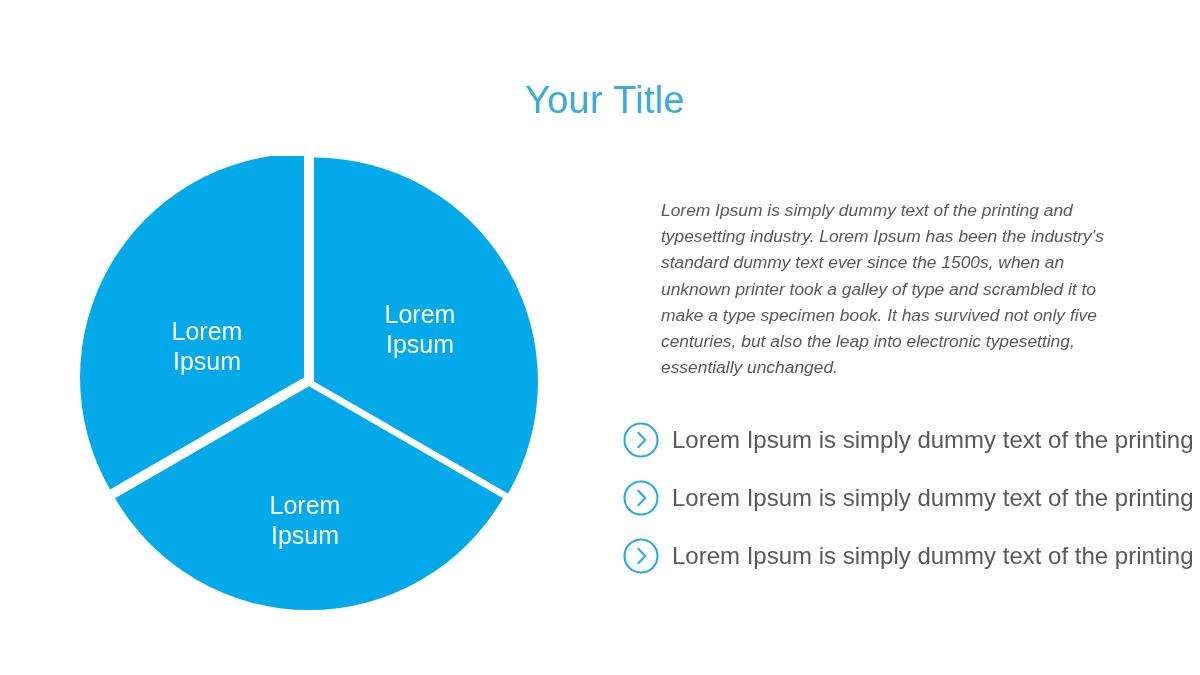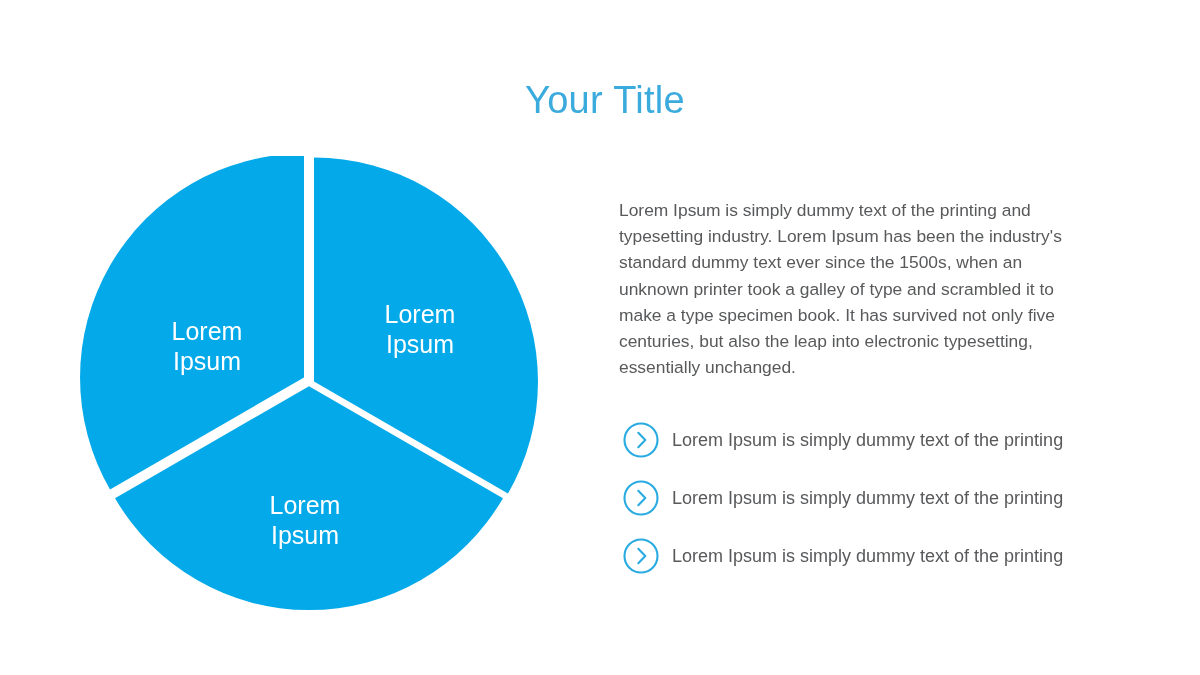--- a/index.html
+++ b/index.html
@@ -54,23 +54,24 @@
     fill: #ffffff;
     font-family: "Liberation Sans", sans-serif;
     font-size: 25px;
     font-weight: 400;
     text-anchor: middle;
   }
 
   
   #content-column {
     position: absolute;
-    left: 619px;
+    left: 661px;
     top: 186px;
     width: 478px;
+    font-style: italic;
   }
 
   #body-paragraph {
     font-size: 17.4px;
     line-height: 26.2px;
     color: #58595B;
     font-weight: 400;
     margin: 0;
     width: 470px;
   }
@@ -90,21 +91,21 @@
   .bullet-row:last-child { margin-bottom: 0; }
 
   .chevron-circle-icon {
     flex: 0 0 auto;
     width: 38px;
     height: 38px;
     display: block;
   }
   .bullet-text {
     margin-left: 12px;
-    font-size: 18px;
+    font-size: 24px;
     line-height: 24px;
     color: #58595B;
     font-weight: 400;
     white-space: nowrap;
   }
 </style>
 </head>
 <body>
 
 <div id="slide">

